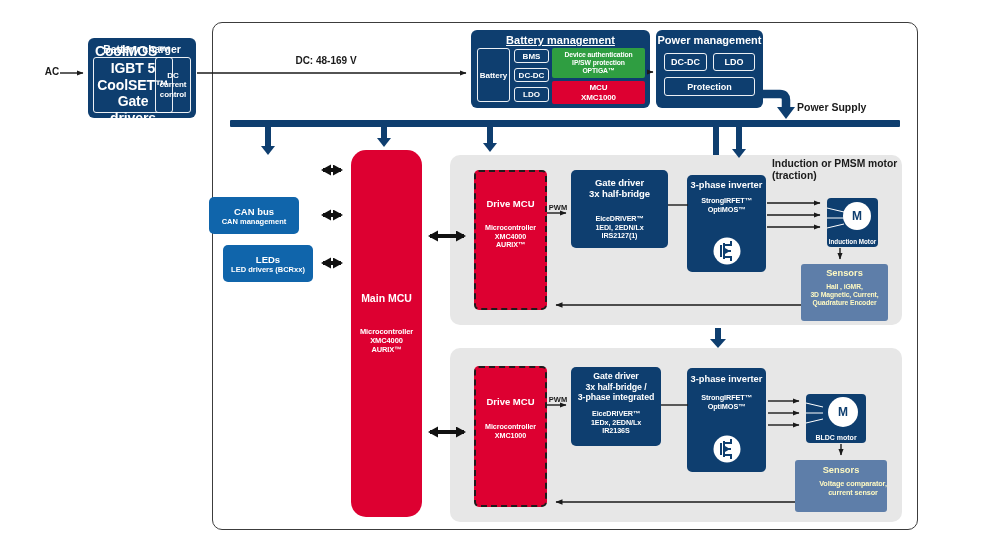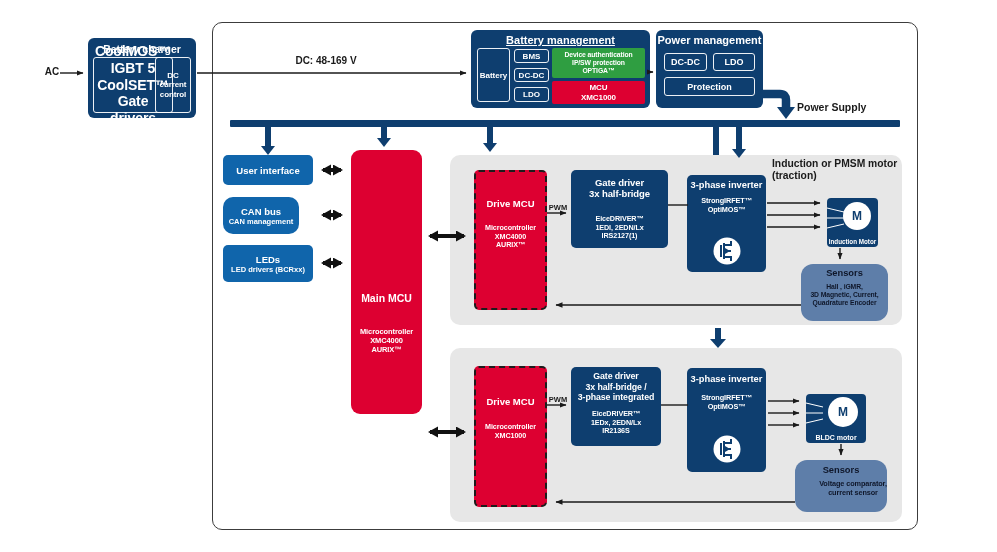--- a/index.html
+++ b/index.html
@@ -3,21 +3,21 @@
 <meta charset="utf-8">
 <style>
   * { margin:0; padding:0; box-sizing:border-box; }
   html,body { background:#fff; font-family:"Liberation Sans", sans-serif; }
   #stage { position:relative; width:997px; height:552px; background:#fff; overflow:hidden; }
   .abs { position:absolute; }
   .box { position:absolute; border-radius:6px; }
   .navy { background:var(--navy); color:#fff; }
   .blue { background:var(--blue); color:#fff; border-radius:5px; }
   .redbox { background:var(--red); color:#fff; }
-  .steel { background:var(--steel); color:#0f172a; border-radius:12px; }
+  .steel { background:var(--steel); color:#fef9c3; border-radius:3px; }
   .dashed { border:2px dashed #1c1c1c; border-radius:5px; }
   .panel { position:absolute; background:var(--panel); border-radius:10px; }
   .t { position:absolute; left:0; right:0; text-align:center; font-weight:bold; }
   .pre { white-space:pre-line; line-height:1.2; letter-spacing:-0.1px; }
   .wbox { position:absolute; border:1px solid rgba(255,255,255,.92); border-radius:3px;
           display:flex; align-items:center; justify-content:center; text-align:center;
           font-weight:bold; color:#fff; }
   .ink { color:var(--ink); }
   .hdr { position:absolute; text-align:left; font-weight:bold; color:var(--ink);
          white-space:pre-line; line-height:1.2; font-size:10.3px; }
@@ -67,33 +67,30 @@
 
   <div class="box navy" style="left:656px;top:30px;width:107px;height:78px;">
     <div class="t" style="top:4px;font-size:11px;">Power management</div>
     <div class="wbox" style="left:8px;top:23px;width:43px;height:18px;font-size:9px;">DC-DC</div>
     <div class="wbox" style="left:57px;top:23px;width:42px;height:18px;font-size:9px;">LDO</div>
     <div class="wbox" style="left:8px;top:47px;width:91px;height:19px;font-size:9px;">Protection</div>
   </div>
 
   <div class="abs ink" style="left:797px;top:101px;width:110px;font-size:10.5px;font-weight:bold;">Power Supply</div>
 
-  <div class="abs blue flexcol" style="left:223px;top:155px;width:90px;height:30px;">
-    <div style="font-size:9.5px;font-weight:bold;">User interface</div>
-  </div>
-  <div class="abs blue flexcol" style="left:223px;top:197px;width:76px;height:37px;border-radius:10px;">
+  <div class="abs blue flexcol" style="left:209px;top:197px;width:90px;height:37px;">
     <div style="font-size:9.5px;font-weight:bold;">CAN bus</div>
     <div style="font-size:7.5px;font-weight:bold;">CAN management</div>
   </div>
   <div class="abs blue flexcol" style="left:223px;top:245px;width:90px;height:37px;">
     <div style="font-size:9.5px;font-weight:bold;text-align:center;">LEDs</div>
     <div style="font-size:7.5px;font-weight:bold;">LED drivers (BCRxx)</div>
   </div>
 
-  <div class="box redbox" style="left:351px;top:150px;width:71px;height:264px;border-radius:9px;">
+  <div class="box redbox" style="left:351px;top:150px;width:71px;height:367px;border-radius:15px;">
     <div class="t" style="top:142px;font-size:10.5px;">Main MCU</div>
     <div class="t pre" style="top:177px;font-size:7.5px;">Microcontroller
 XMC4000
 AURIX™</div>
   </div>
 
   <div class="hdr" style="left:772px;top:158px;width:142px;">Induction or PMSM motor
 (traction)</div>
 
   <div class="box redbox dashed" style="left:474px;top:170px;width:73px;height:140px;">

